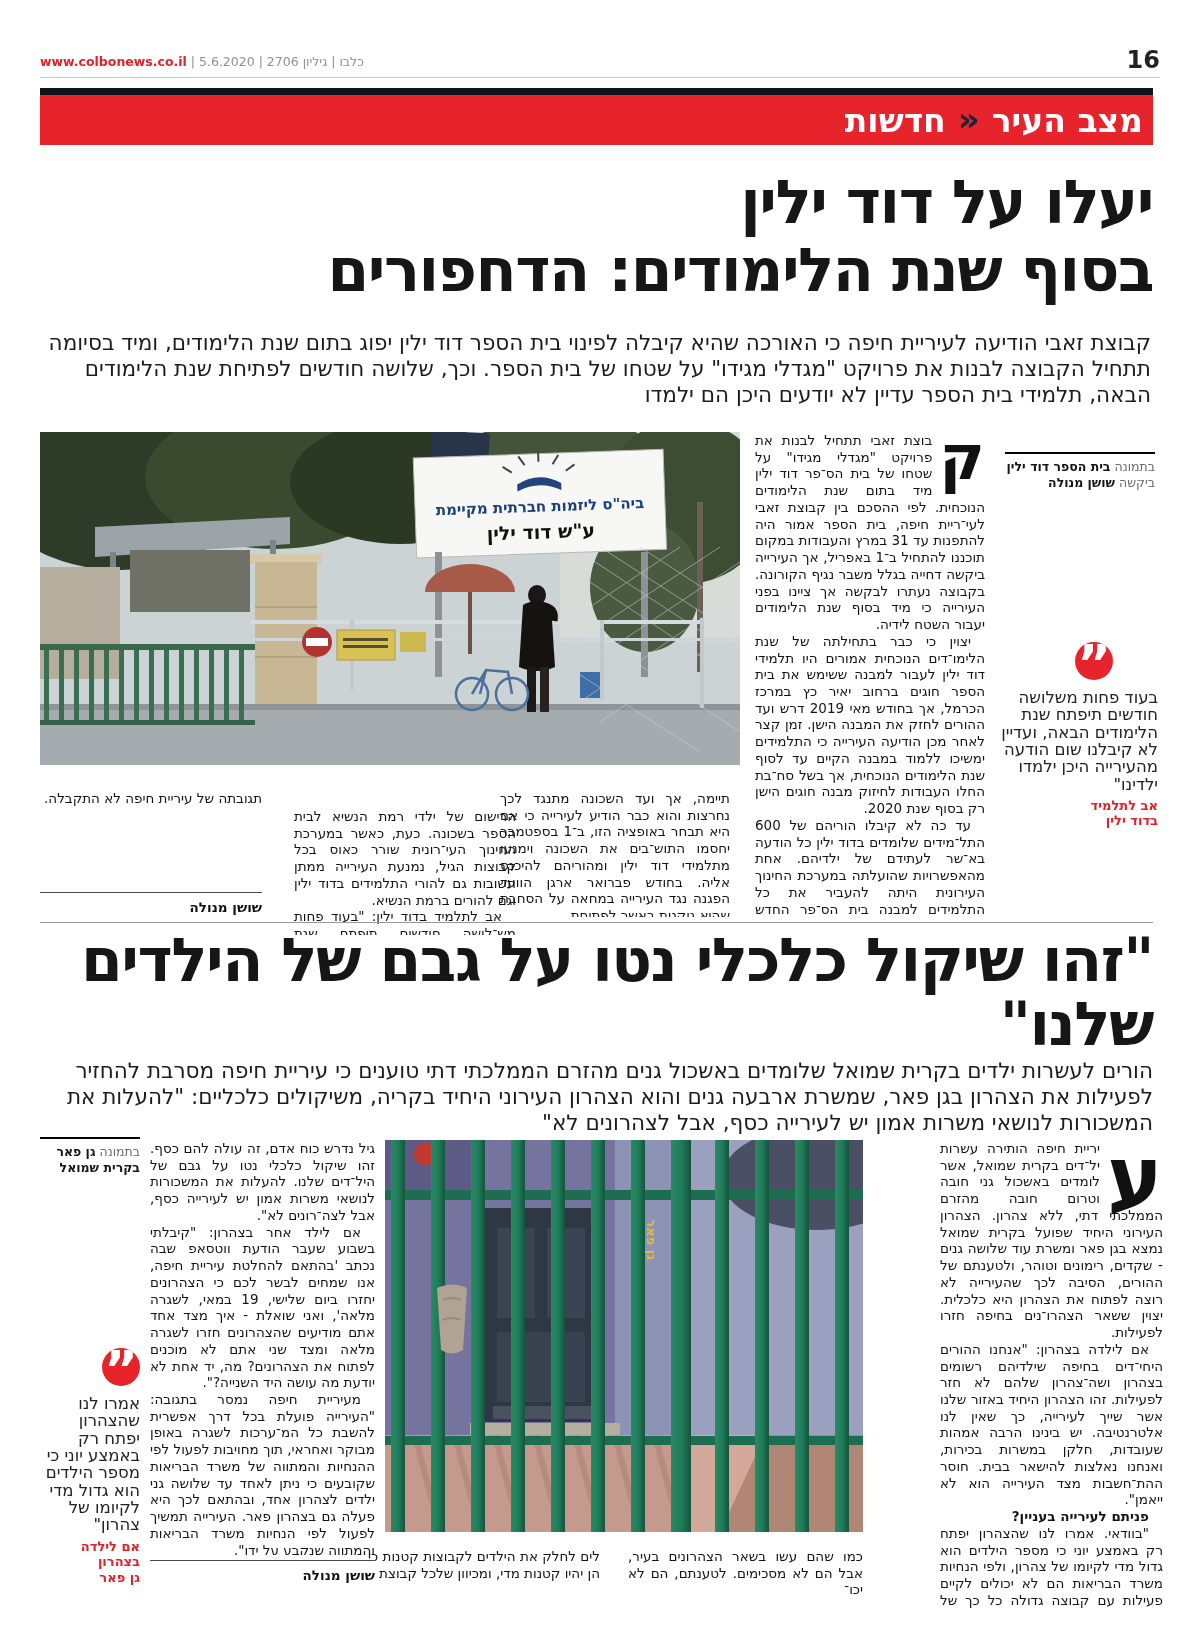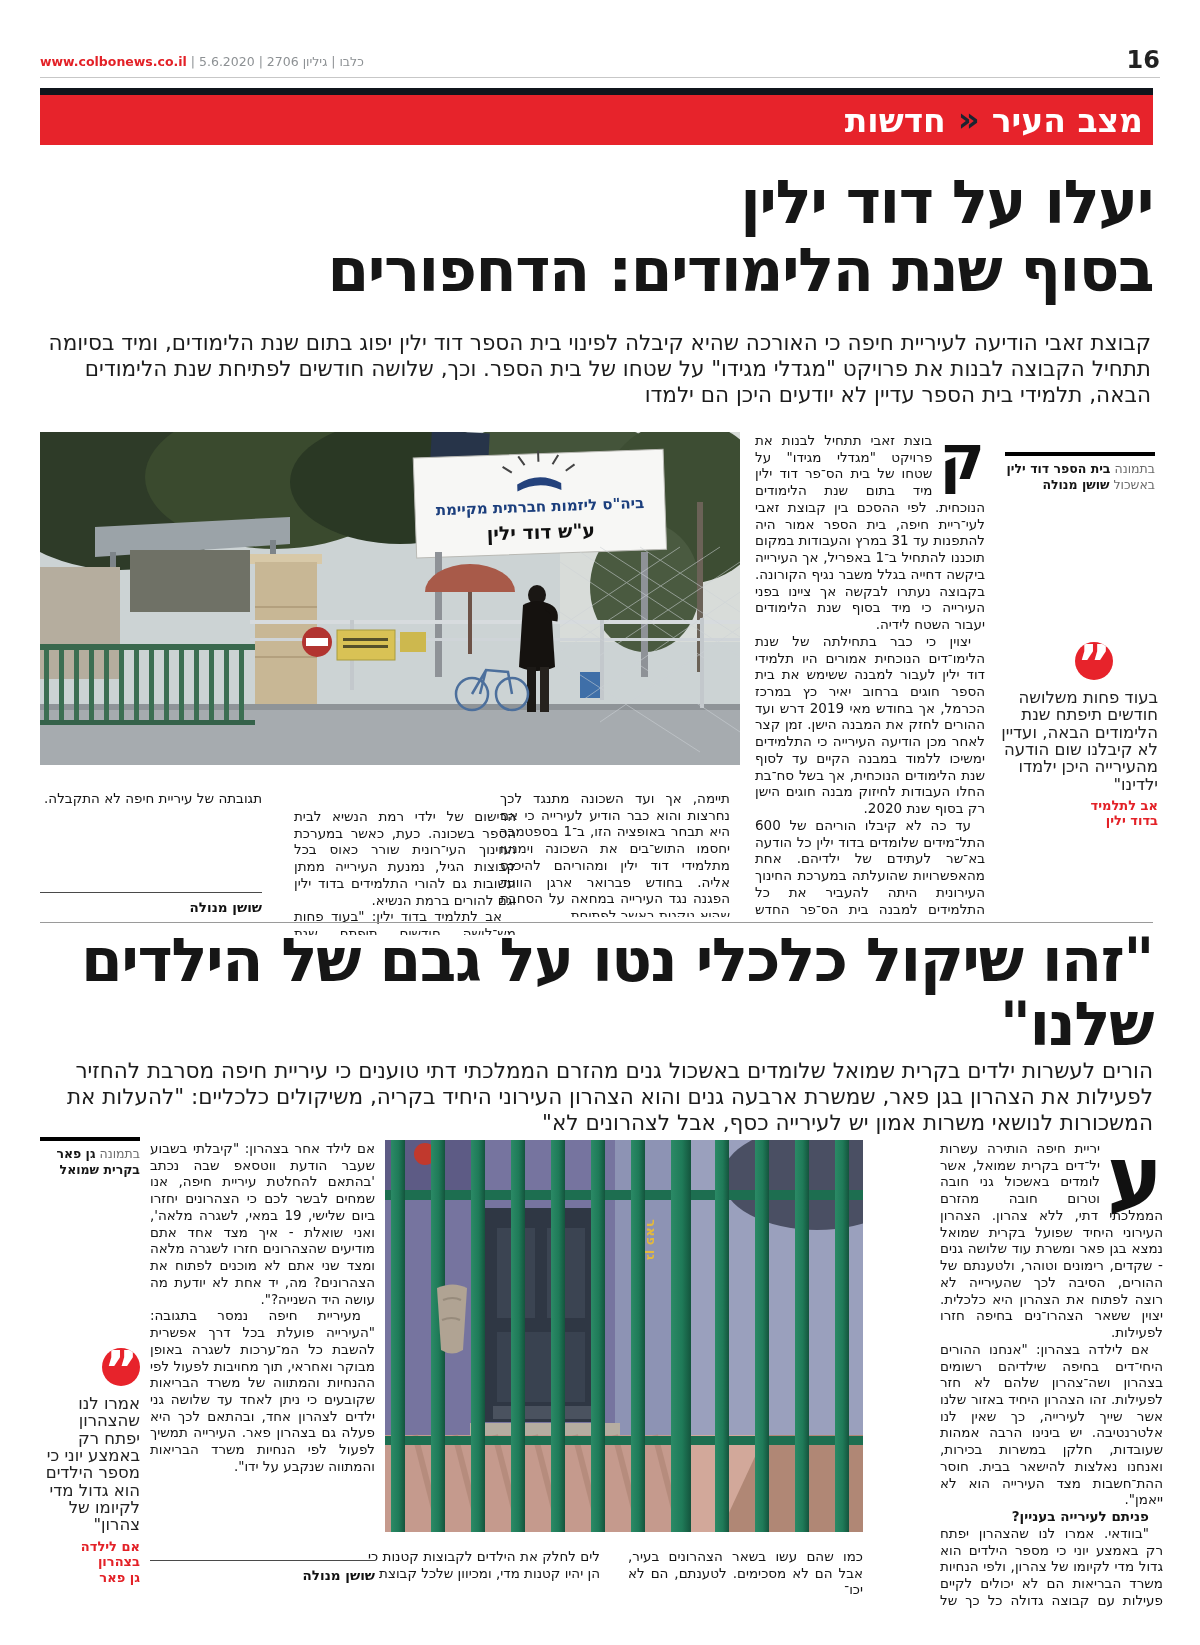--- a/index.html
+++ b/index.html
@@ -26,21 +26,21 @@
   
   .col{position:absolute;overflow:hidden;}
   .bodytext{font-size:13.5px;line-height:1.24;text-align:justify;color:#141414;}
   .bodytext p{margin:0;}
   .bodytext p + p{text-indent:14px;}
   .qbold{font-weight:700;}
   .dropcap{float:right;font-weight:700;color:#111;margin-left:7px;}
   .dc1{font-size:62px;line-height:0.78;margin-top:2px;}
   .dc2{font-size:84px;line-height:0.8;margin-top:4px;margin-bottom:-6px;}
   
-  .caption{border-top:4px solid #000000;padding-top:5px;text-align:right;font-size:12.5px;line-height:1.3;color:#161616;}
+  .caption{border-top:2px solid #000000;padding-top:5px;text-align:right;font-size:12.5px;line-height:1.3;color:#161616;}
   .cap-label{color:#6b6b6b;font-weight:400;}
   .cap-strong{font-weight:700;}
   
   .pullquote{text-align:right;}
   .q-icon{width:38px;height:38px;border-radius:50%;background:#e7232b;color:#fff;overflow:hidden;text-align:center;margin-bottom:9px;}
   .q-icon span{font-size:52px;line-height:52px;display:block;margin-top:-4px;font-weight:700;}
   .q-text{font-size:16.5px;line-height:1.05;color:#232323;}
   .q-attr{color:#e32127;font-weight:700;font-size:13px;line-height:1.2;margin-top:5px;}
   .q-attr span{display:block;}
   
@@ -161,21 +161,21 @@
 
 <div class="col bodytext" style="left:755px;top:432px;width:230px;height:486px;">
   <p><span class="dropcap dc1">ק</span><span>בוצת זאבי תתחיל לבנות את פרויקט "מגדלי מגידו" על שטחו של בית הס־פר דוד ילין מיד בתום שנת הלימודים הנוכחית. לפי ההסכם בין קבוצת זאבי לעי־ריית חיפה, בית הספר אמור היה להתפנות עד 31 במרץ והעבודות במקום תוכננו להתחיל ב־1 באפריל, אך העירייה ביקשה דחייה בגלל משבר נגיף הקורונה. בקבוצה נעתרו לבקשה אך ציינו בפני העירייה כי מיד בסוף שנת הלימודים יעבור השטח לידיה.</span></p>
   <p>יצוין כי כבר בתחילתה של שנת הלימו־דים הנוכחית אמורים היו תלמידי דוד ילין לעבור למבנה ששימש את בית הספר חוגים ברחוב יאיר כץ במרכז הכרמל, אך בחודש מאי 2019 דרש ועד ההורים לחזק את המבנה הישן. זמן קצר לאחר מכן הודיעה העירייה כי התלמידים ימשיכו ללמוד במבנה הקיים עד לסוף שנת הלימודים הנוכחית, אך בשל סח־בת החלו העבודות לחיזוק מבנה חוגים הישן רק בסוף שנת 2020.</p>
   <p>עד כה לא קיבלו הוריהם של 600 התל־מידים שלומדים בדוד ילין כל הודעה בא־שר לעתידם של ילדיהם. אחת מהאפשרויות שהועלתה במערכת החינוך העירונית היתה להעביר את כל התלמידים למבנה בית הס־פר החדש ברמת הנשיא שבנייתו כבר הס־</p>
 </div>
 
 <div class="abs caption" style="left:1005px;top:452px;width:150px;">
   <span class="cap-label">בתמונה</span>
   <span class="cap-strong">בית הספר דוד ילין</span><br>
-  <span class="cap-label">באשכול</span>
+  <span class="cap-label">ביקשה</span>
   <span class="cap-strong">שושן מנולה</span>
 </div>
 
 <div class="abs pullquote" style="left:1000px;top:642px;width:158px;">
   <div class="q-icon" style="margin-right:45px;">
       <span>”</span>
     </div>
   <div class="q-text">בעוד פחות משלושה חודשים תיפתח שנת הלימודים הבאה, ועדיין לא קיבלנו שום הודעה מהעירייה היכן ילמדו ילדינו"</div>
   <div class="q-attr">
     <span>אב לתלמיד</span>
@@ -264,20 +264,21 @@
 </div>
 
 <div class="col bodytext" style="left:628px;top:1548px;width:235px;height:56px;">
   <p>כמו שהם עשו בשאר הצהרונים בעיר, אבל הם לא מסכימים. לטענתם, הם לא יכו־</p>
 </div>
 <div class="col bodytext" style="left:368px;top:1548px;width:232px;height:56px;">
   <p>לים לחלק את הילדים לקבוצות קטנות כי הן יהיו קטנות מדי, ומכיוון שלכל קבוצת</p>
 </div>
 
 <div class="col bodytext" style="left:150px;top:1140px;width:225px;height:415px;">
+  <p>גיל נדרש כוח אדם, זה עולה להם כסף. זהו שיקול כלכלי נטו על גבם של היל־דים שלנו. להעלות את המשכורות לנושאי משרות אמון יש לעירייה כסף, אבל לצה־רונים לא".</p>
   <p>אם לילד אחר בצהרון: "קיבלתי בשבוע שעבר הודעת ווטסאפ שבה נכתב 'בהתאם להחלטת עיריית חיפה, אנו שמחים לבשר לכם כי הצהרונים יחזרו ביום שלישי, 19 במאי, לשגרה מלאה', ואני שואלת - איך מצד אחד אתם מודיעים שהצהרונים חזרו לשגרה מלאה ומצד שני אתם לא מוכנים לפתוח את הצהרונים? מה, יד אחת לא יודעת מה עושה היד השנייה?".</p>
   <p>מעיריית חיפה נמסר בתגובה: "העירייה פועלת בכל דרך אפשרית להשבת כל המ־ערכות לשגרה באופן מבוקר ואחראי, תוך מחויבות לפעול לפי ההנחיות והמתווה של משרד הבריאות שקובעים כי ניתן לאחד עד שלושה גני ילדים לצהרון אחד, ובהתאם לכך היא פעלה גם בצהרון פאר. העירייה תמשיך לפעול לפי הנחיות משרד הבריאות והמתווה שנקבע על ידו".</p>
 </div>
 <div class="abs byline-block" style="left:150px;top:1560px;width:225px;">
   <span class="byline">שושן מנולה</span>
 </div>
 
 <div class="abs caption" style="left:40px;top:1137px;width:100px;">
   <span class="cap-label">בתמונה</span>
   <span class="cap-strong">גן פאר בקרית שמואל</span>

